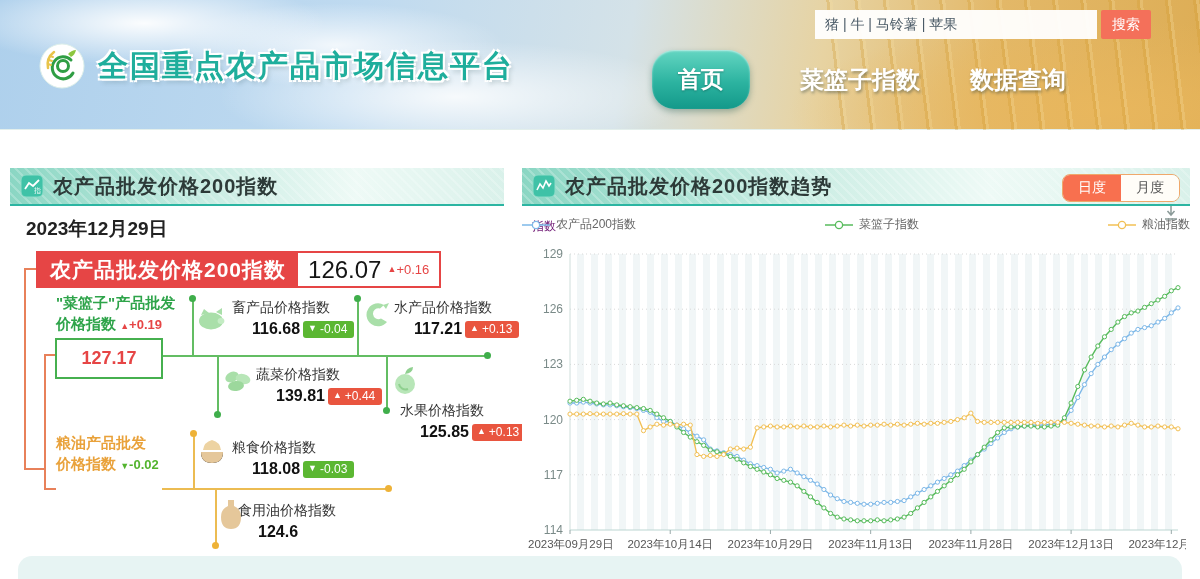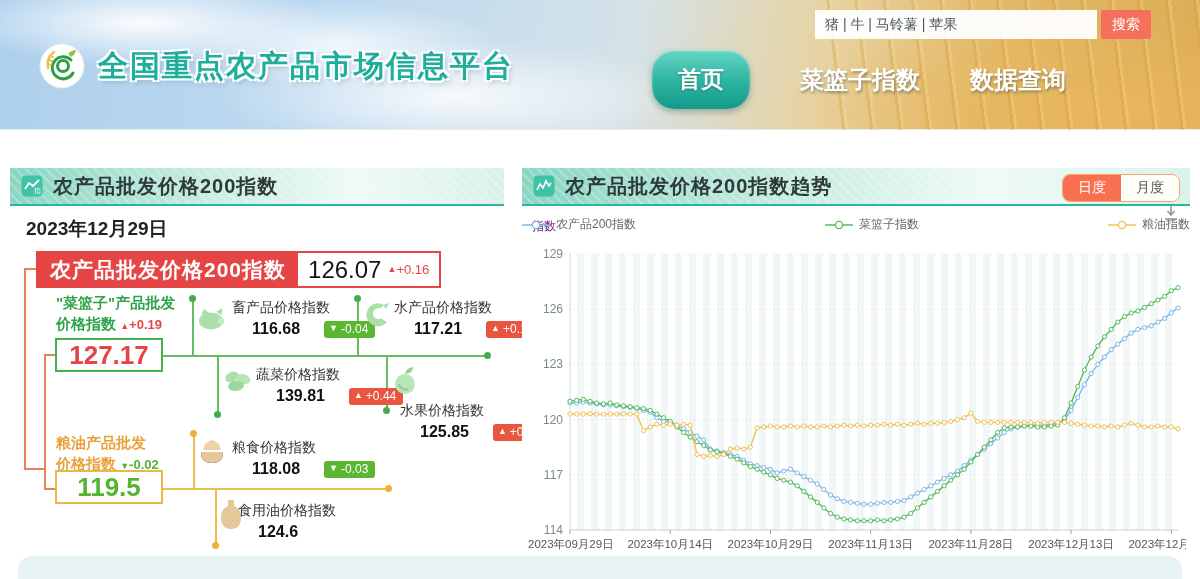--- a/index.html
+++ b/index.html
@@ -57,30 +57,30 @@
   .hline, .vline { position:absolute; }
   .hline { height:2px; } .vline { width:2px; }
   .c-main { background:#e8815a; } .c-green { background:#63bd63; } .c-orange { background:#ecbc52; }
   .dot { position:absolute; width:7px; height:7px; border-radius:50%; }
   .d-green { background:#3fae4b; } .d-orange { background:#eeb237; }
 
   .sub-label { position:absolute; font-size:15px; font-weight:bold; line-height:21px; white-space:nowrap; }
   .sub-label.green { color:#2ea44a; } .sub-label.orange { color:#e9a23b; }
   .sub-chg { font-weight:bold; font-size:13px; }
   .sub-chg.red { color:#e64545; } .sub-chg.grn { color:#53b42e; }
-  .big-box { position:absolute; width:108px; height:34px; background:#fff; display:flex; align-items:center; justify-content:center;
-    font-size:26px; font-weight:bold; }
+  .big-box { position:absolute; width:108px; height:41px; background:#fff; display:flex; align-items:center; justify-content:center;
+    font-size:18px; font-weight:bold; }
   .box-basket { border:2px solid #46b04f; color:#e64545; }
   .box-grain { border:2px solid #e9b84d; color:#53b42e; }
 
   .node { position:absolute; white-space:nowrap; }
   .node .nlabel { font-size:14px; color:#333; }
   .node .nrow { margin-top:3px; display:flex; align-items:center; }
   .node .nval { font-size:16px; font-weight:bold; color:#111;margin-left:20px; }
-  .badge { margin-left:24px; border-radius:3px; padding:1px 7px 2px 5px; font-size:12px; color:#fff; display:inline-flex; align-items:center; gap:3px; }
+  .badge { margin-left:3px; border-radius:3px; padding:1px 7px 2px 5px; font-size:12px; color:#fff; display:inline-flex; align-items:center; gap:3px; }
   .badge.red { background:#e9553f; } .badge.green { background:#5bb732; }
   .tri { font-size:9px; line-height:1; }
   .tri.up:before { content:"▲"; } .tri.down:before { content:"▼"; }
   .node-icon { position:absolute; }
 
   
   .right-panel { left:522px; width:668px; height:390px; }
   .tabs { position:absolute; right:10px; top:6px; display:flex; border:1px solid #efa86b; border-radius:8px; overflow:hidden; }
   .tab { font-size:14px; padding:4px 15px; cursor:pointer; }
   .tab.active { background:#f8704f; color:#fff; }
@@ -178,21 +178,20 @@
         <span>价格指数</span>
         <span class="sub-chg red"><span class="tri up"></span><span>+0.19</span></span>
       </div>
       <div class="big-box box-basket" style="left:45px;top:132px">127.17</div>
 
       <div class="sub-label orange" style="left:46px;top:226px">
         <span>粮油产品批发</span><br>
         <span>价格指数</span>
         <span class="sub-chg grn"><span class="tri down"></span><span>-0.02</span></span>
       </div>
-      <div class="big-box box-grain" style="left:45px;top:264px">119.5</div>
 
       <svg class="node-icon" style="left:186px;top:96px" width="32" height="32" viewBox="0 0 32 32">
         <ellipse cx="15" cy="19" rx="12" ry="8.5" fill="#a9dfa9"></ellipse>
         <path d="M5 13 l3 -6 5 4 z M20 10 l6 -4 0 7 z" fill="#a9dfa9"></path>
         <ellipse cx="25" cy="19" rx="3.4" ry="3" fill="#c4ecc4"></ellipse>
       </svg>
       <div class="node" style="left:222px;top:93px">
         <div class="nlabel">畜产品价格指数</div>
         <div class="nrow">
           <span class="nval">116.68</span>

